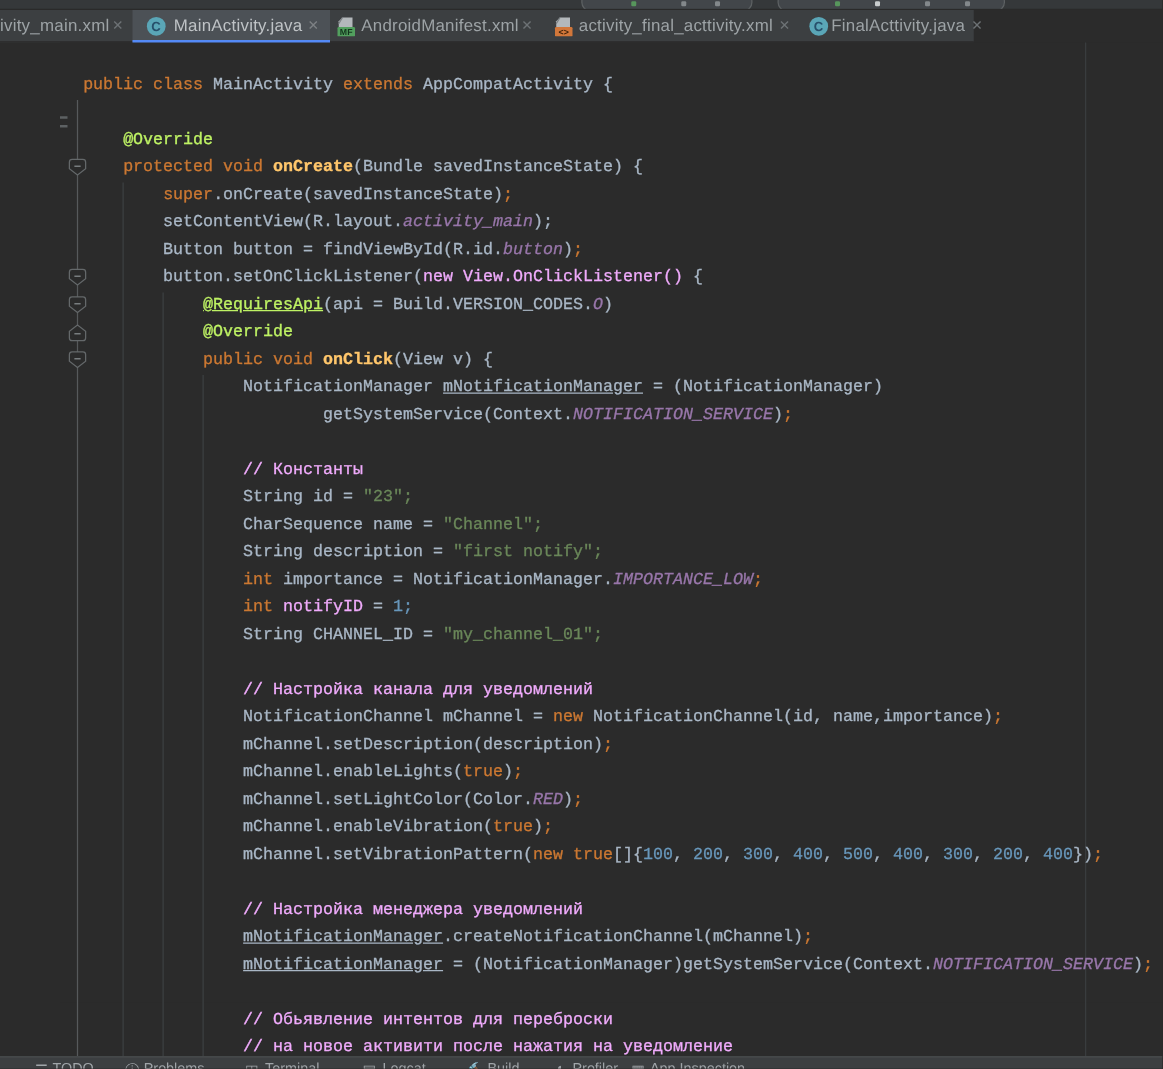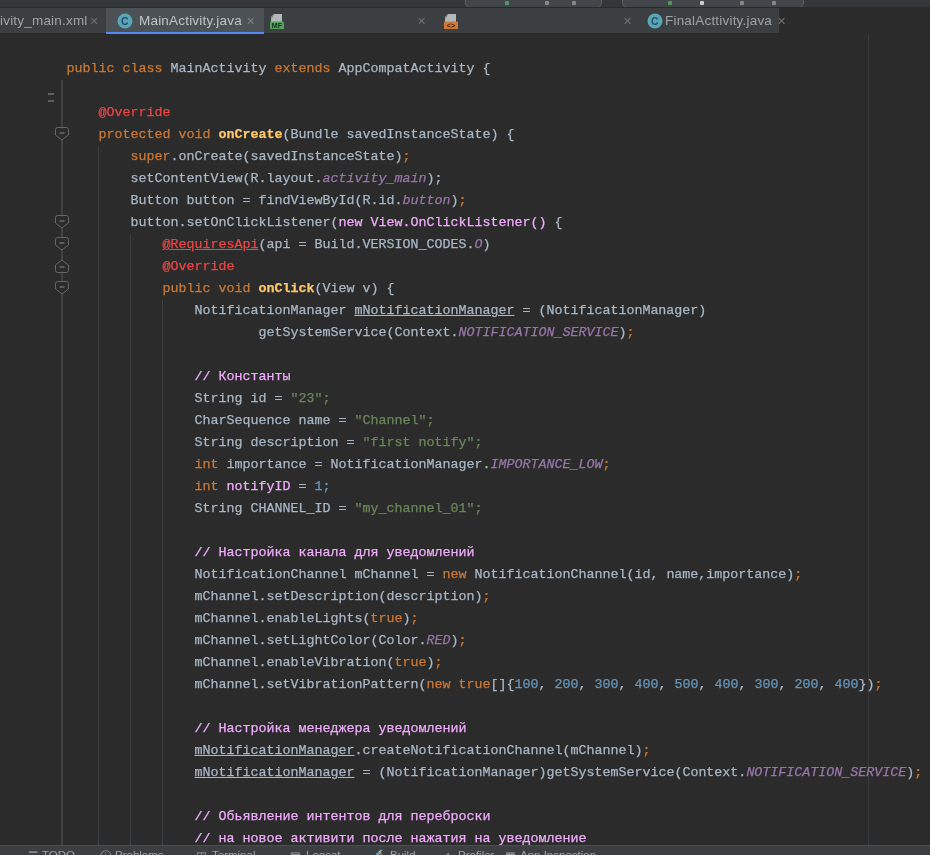--- a/index.html
+++ b/index.html
@@ -21,21 +21,21 @@
   
   #editor{top:34px;left:0;width:930px;height:768px;background:#2b2b2b;margin-left:48px;}
   .guide{position:absolute;width:1px;background:#3d4042;}
   #margin{position:absolute;left:820px;top:0;width:1px;height:811px;background:#393c3e;}
   pre#code{position:absolute;left:18.5px;top:24px;margin:0;
      font-family:"Liberation Mono",monospace;font-size:13.333px;line-height:22px;-webkit-text-stroke:0.25px;
      color:#a9b7c6;white-space:pre;}
   pre#code i{font-style:italic;}
   .k{color:#cc7832;}
   .m{color:#ffc66b;font-weight:bold;}
-  .a{color:#ef4444;}
+  .a{color:#bef264;}
   .c{color:#9876aa;}
   .s{color:#6a8759;}
   .n{color:#6897bb;}
   .g{color:#f0abfc;}
   .o{color:#cc7832;}
   .u{text-decoration:underline;}
   
   #botbar{top:845px;left:0;width:930px;height:10px;background:#3c3f41;border-top:1px solid #4a4d4f;box-sizing:border-box;overflow:hidden;}
   .bitem{position:absolute;top:3px;font-size:11.5px;color:#a0a5a9;white-space:nowrap;}
 </style>
@@ -63,29 +63,31 @@
     <span style="position:absolute;left:33px;">MainActivity.java</span>
     <span class="tabx" style="position:absolute;left:140px;color:#7d8184;">✕</span>
   </div>
   <div class="tab" style="left:265px;width:170px;">
     <svg class="cicon" style="left:4px;" viewBox="0 0 16 16">
         <path d="M5 1 h8 v8 h-11 v-5 z" fill="#b3b8bb"></path>
         <path d="M5 1 l-3 5" stroke="#7d8285" stroke-width="1" fill="none"></path>
         <rect x="1" y="8.5" width="14" height="8" rx="1" fill="#52a05e"></rect>
         <text x="8" y="15" text-anchor="middle" font-size="7" font-weight="bold" fill="#13351d" font-family="Liberation Sans">MF</text>
       </svg>
+    <span style="position:absolute;left:24px;">AndroidManifest.xml</span>
     <span class="tabx" style="position:absolute;left:152px;">✕</span>
   </div>
   <div class="tab" style="left:437px;width:203px;">
     <svg class="cicon" style="left:6px;" viewBox="0 0 16 16">
         <path d="M5 1 h8 v8 h-11 v-5 z" fill="#b3b8bb"></path>
         <path d="M5 1 l-3 5" stroke="#7d8285" stroke-width="1" fill="none"></path>
         <rect x="1" y="8.5" width="14" height="8" rx="1" fill="#d2773a"></rect>
         <text x="8" y="15" text-anchor="middle" font-size="7" font-weight="bold" fill="#3a2008" font-family="Liberation Sans">&lt;&gt;</text>
       </svg>
+    <span style="position:absolute;left:26px;">activity_final_acttivity.xml</span>
     <span class="tabx" style="position:absolute;left:186px;">✕</span>
   </div>
   <div class="tab" style="left:640px;width:153px;">
     <svg class="cicon" style="left:7px;" viewBox="0 0 16 16">
         <circle cx="8" cy="8" r="7.5" fill="#5aa6b7"></circle>
         <text x="8" y="12" text-anchor="middle" font-size="10.5" font-weight="bold" fill="#27506b" font-family="Liberation Sans">C</text>
       </svg>
     <span style="position:absolute;left:25px;">FinalActtivity.java</span>
     <span class="tabx" style="position:absolute;left:137px;">✕</span>
   </div>

